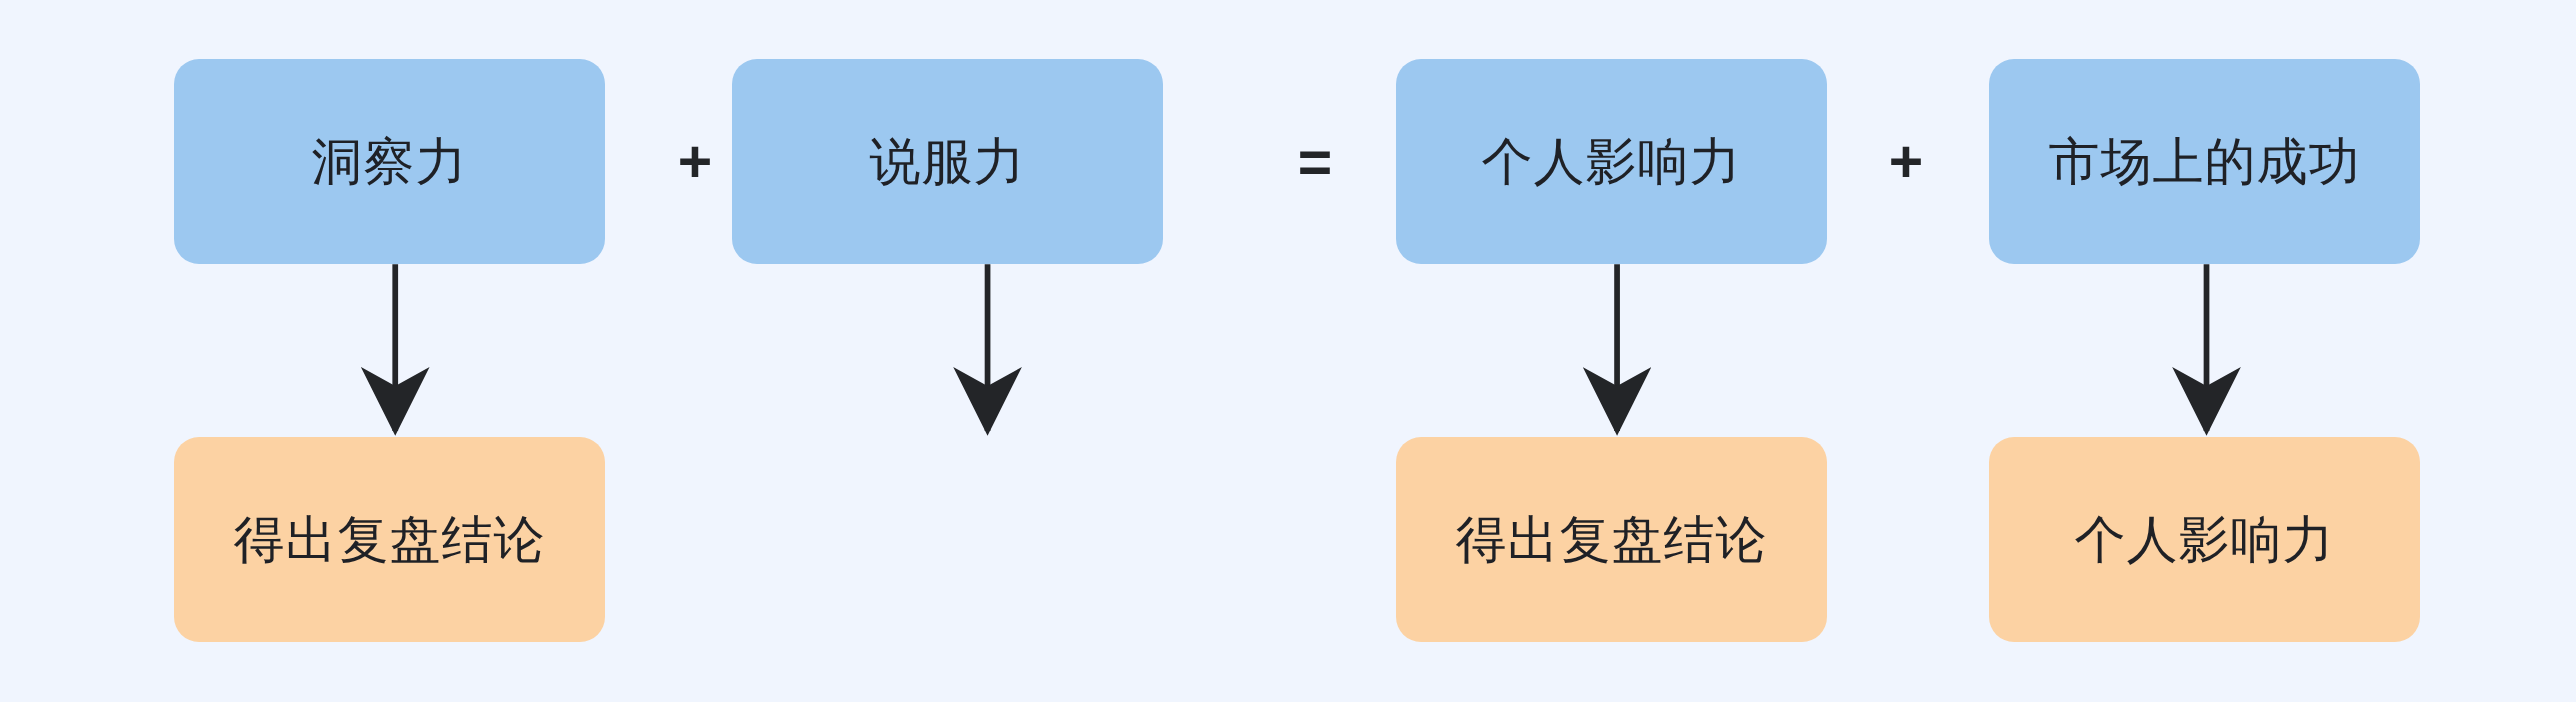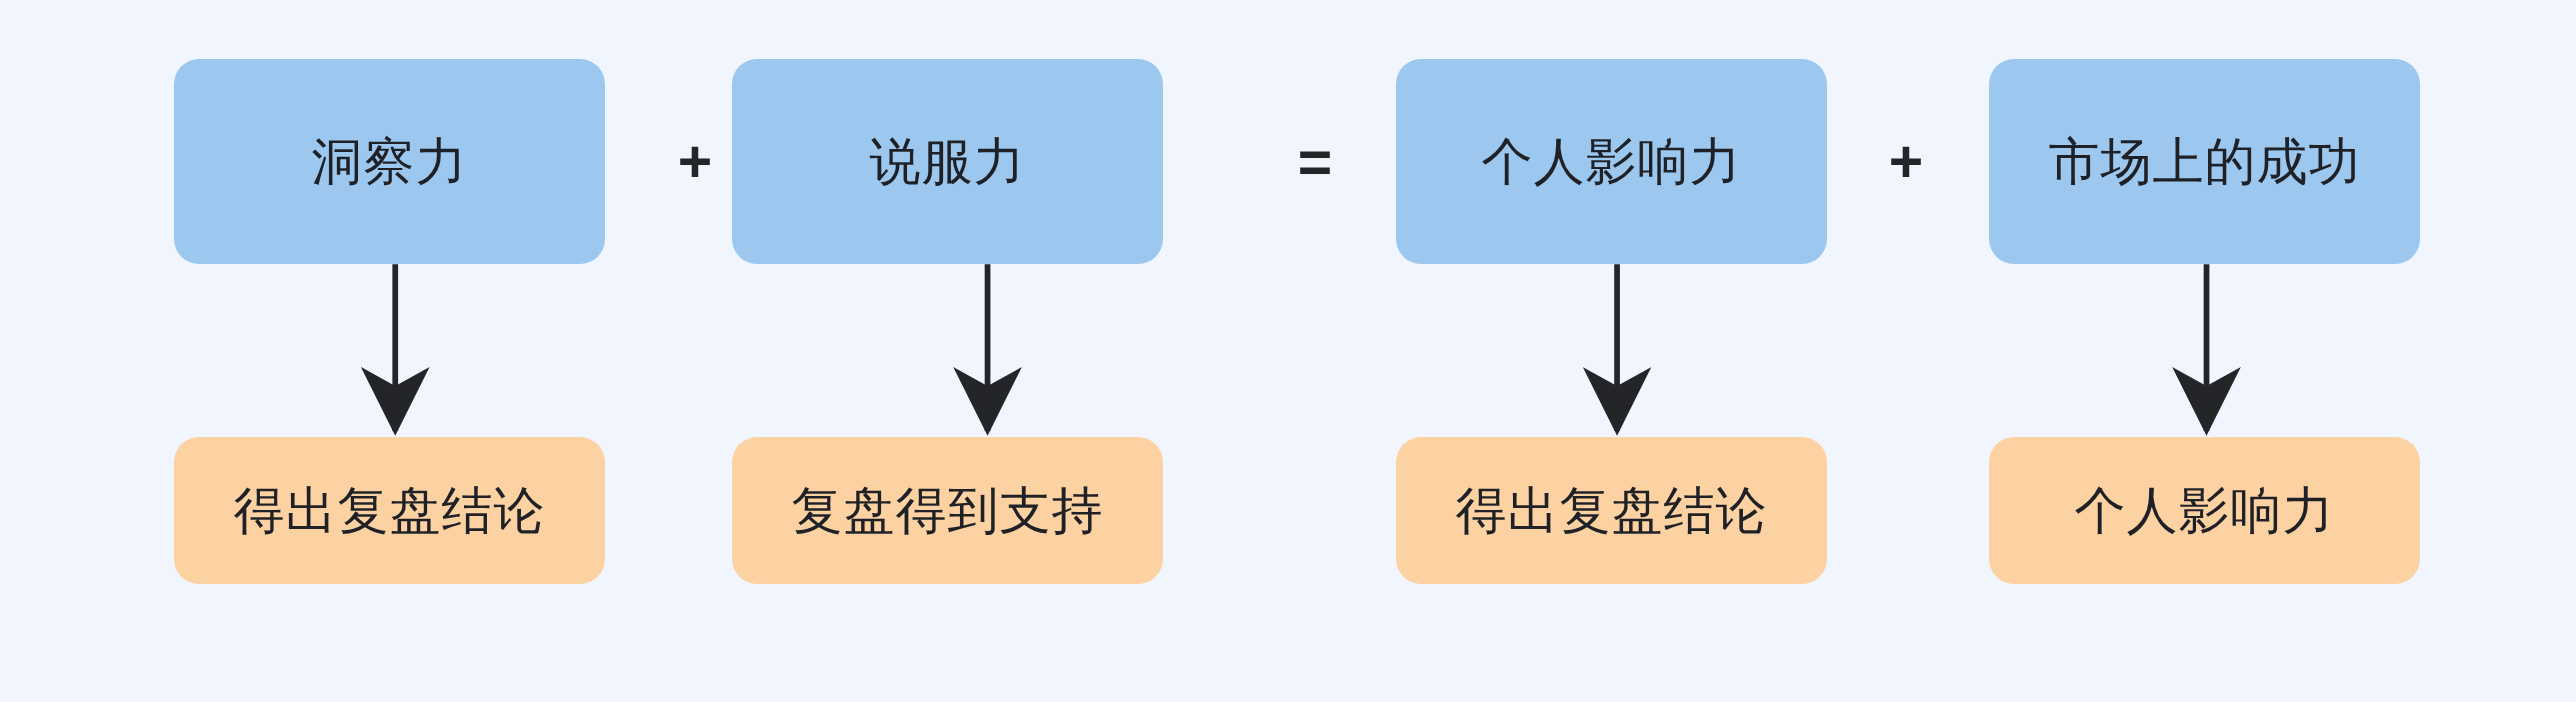--- a/index.html
+++ b/index.html
@@ -35,21 +35,21 @@
   .node-top {
     background: #9cc8f0;
     width: 431px;
     height: 205px;
     top: 59px;
   }
 
   .node-bottom {
     background: #fcd2a3;
     width: 431px;
-    height: 147px;
+    height: 205px;
     top: 437px;
   }
 
   .node-label {
     color: #1f2126;
     font-size: 51px;
     letter-spacing: 1px;
     white-space: nowrap;
   }
 
@@ -124,23 +124,20 @@
     <span class="node-label">市场上的成功</span>
   </div>
 
   <div class="operator op-0">+</div>
   <div class="operator op-1">=</div>
   <div class="operator op-2">+</div>
 
   <div class="node node-bottom col-0">
     <span class="node-label">得出复盘结论</span>
   </div>
-  <div class="node node-bottom col-1">
-    <span class="node-label">复盘得到支持</span>
-  </div>
   <div class="node node-bottom col-2">
     <span class="node-label">得出复盘结论</span>
   </div>
   <div class="node node-bottom col-3">
     <span class="node-label">个人影响力</span>
   </div>
 
 </div>
 
 

